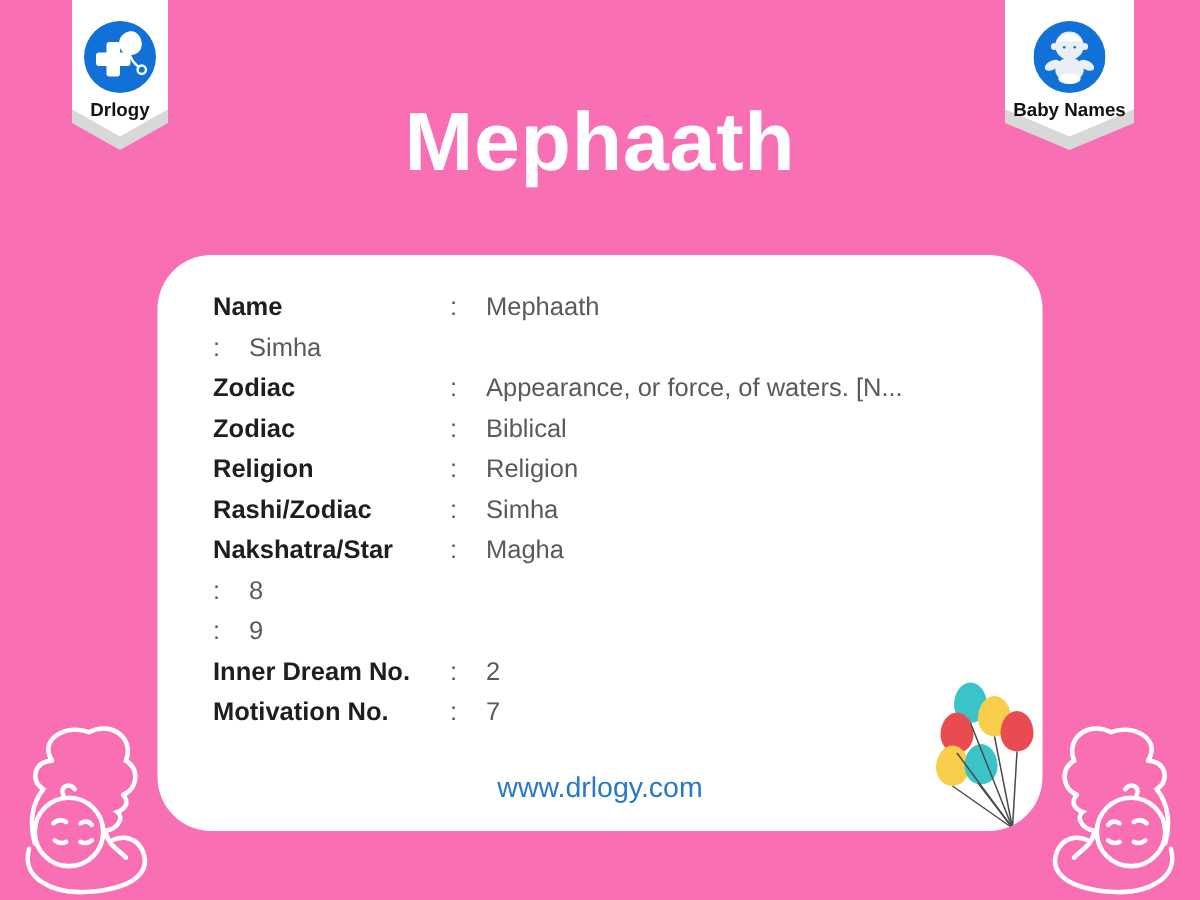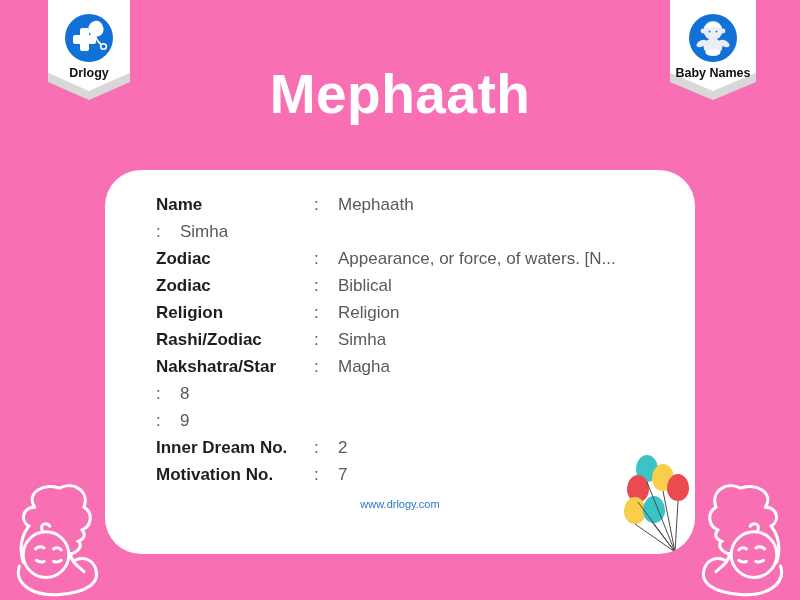--- a/index.html
+++ b/index.html
@@ -2,45 +2,45 @@
 <html><head>
 <meta charset="utf-8">
 <style>
   * { margin:0; padding:0; box-sizing:border-box; }
   html,body { width:800px; height:600px; overflow:hidden; }
   body { font-family:"Liberation Sans", sans-serif; }
   .page { position:relative; width:800px; height:600px; background:#F96FB3; overflow:hidden; }
 
   
   .badge { position:absolute; top:0; height:100px; }
-  .badge-left { left:48px; width:82px; }
+  .badge-left { left:48px; width:64px; }
   .badge-right { left:670px; width:86px; }
   .ribbon-back { position:absolute; left:0; right:0; top:0; height:100%; background:#D8D8D8;
                  clip-path:polygon(0 0,100% 0,100% 82%,50% 100%,0 82%); }
   .ribbon-front { position:absolute; left:0; right:0; top:0; height:91%; background:#FFFFFF;
                   clip-path:polygon(0 0,100% 0,100% 80%,50% 100%,0 80%); }
   .badge-circle { position:absolute; top:14px; left:50%; transform:translateX(-50%);
                   width:48px; height:48px; }
   .badge-label { position:absolute; top:66px; left:0; width:100%; text-align:center;
                  font-size:12.5px; font-weight:bold; color:#111111; }
 
   
   .title { position:absolute; top:62px; left:0; width:100%; text-align:center;
            font-size:55px; font-weight:bold; color:#FFFFFF; letter-spacing:0.5px; }
 
   
   .card { position:absolute; left:105px; top:170px; width:590px; height:384px;
           background:#FFFFFF; border-radius:36px; overflow:hidden; }
-  .rows { position:absolute; left:37px; top:21px; right:20px;margin-left:14px; }
+  .rows { position:absolute; left:37px; top:21px; right:20px; }
   .row { display:flex; height:27px; align-items:center; font-size:17px; }
   .lbl { width:158px; font-weight:bold; color:#1E1E1E; flex:0 0 158px; }
   .sep { width:24px; color:#595959; flex:0 0 24px; }
   .val { color:#595959; white-space:nowrap; overflow:hidden; }
-  .site-link { position:absolute; top:328px; left:0; width:100%; text-align:center;
-               font-size:11px; color:#2878C8; text-decoration:none; display:block; cursor:pointer; }
+  .site-link { position:absolute; top:345px; left:0; width:100%; text-align:center;
+               font-size:19px; color:#2878C8; text-decoration:none; display:block; cursor:pointer; }
 
   
   .balloon { position:absolute; width:22px; height:27px;
              border-radius:50% 50% 50% 50% / 55% 55% 45% 45%; }
   .balloon::after { content:""; position:absolute; left:50%; bottom:-4px; transform:translateX(-50%);
                     border-left:4px solid transparent; border-right:4px solid transparent;
                     border-bottom:5px solid inherit; border-bottom-color:inherit; }
   .b1 { left:531px; top:285px; }
   .b2 { left:547px; top:294px; }
   .b3 { left:562px; top:304px; }

